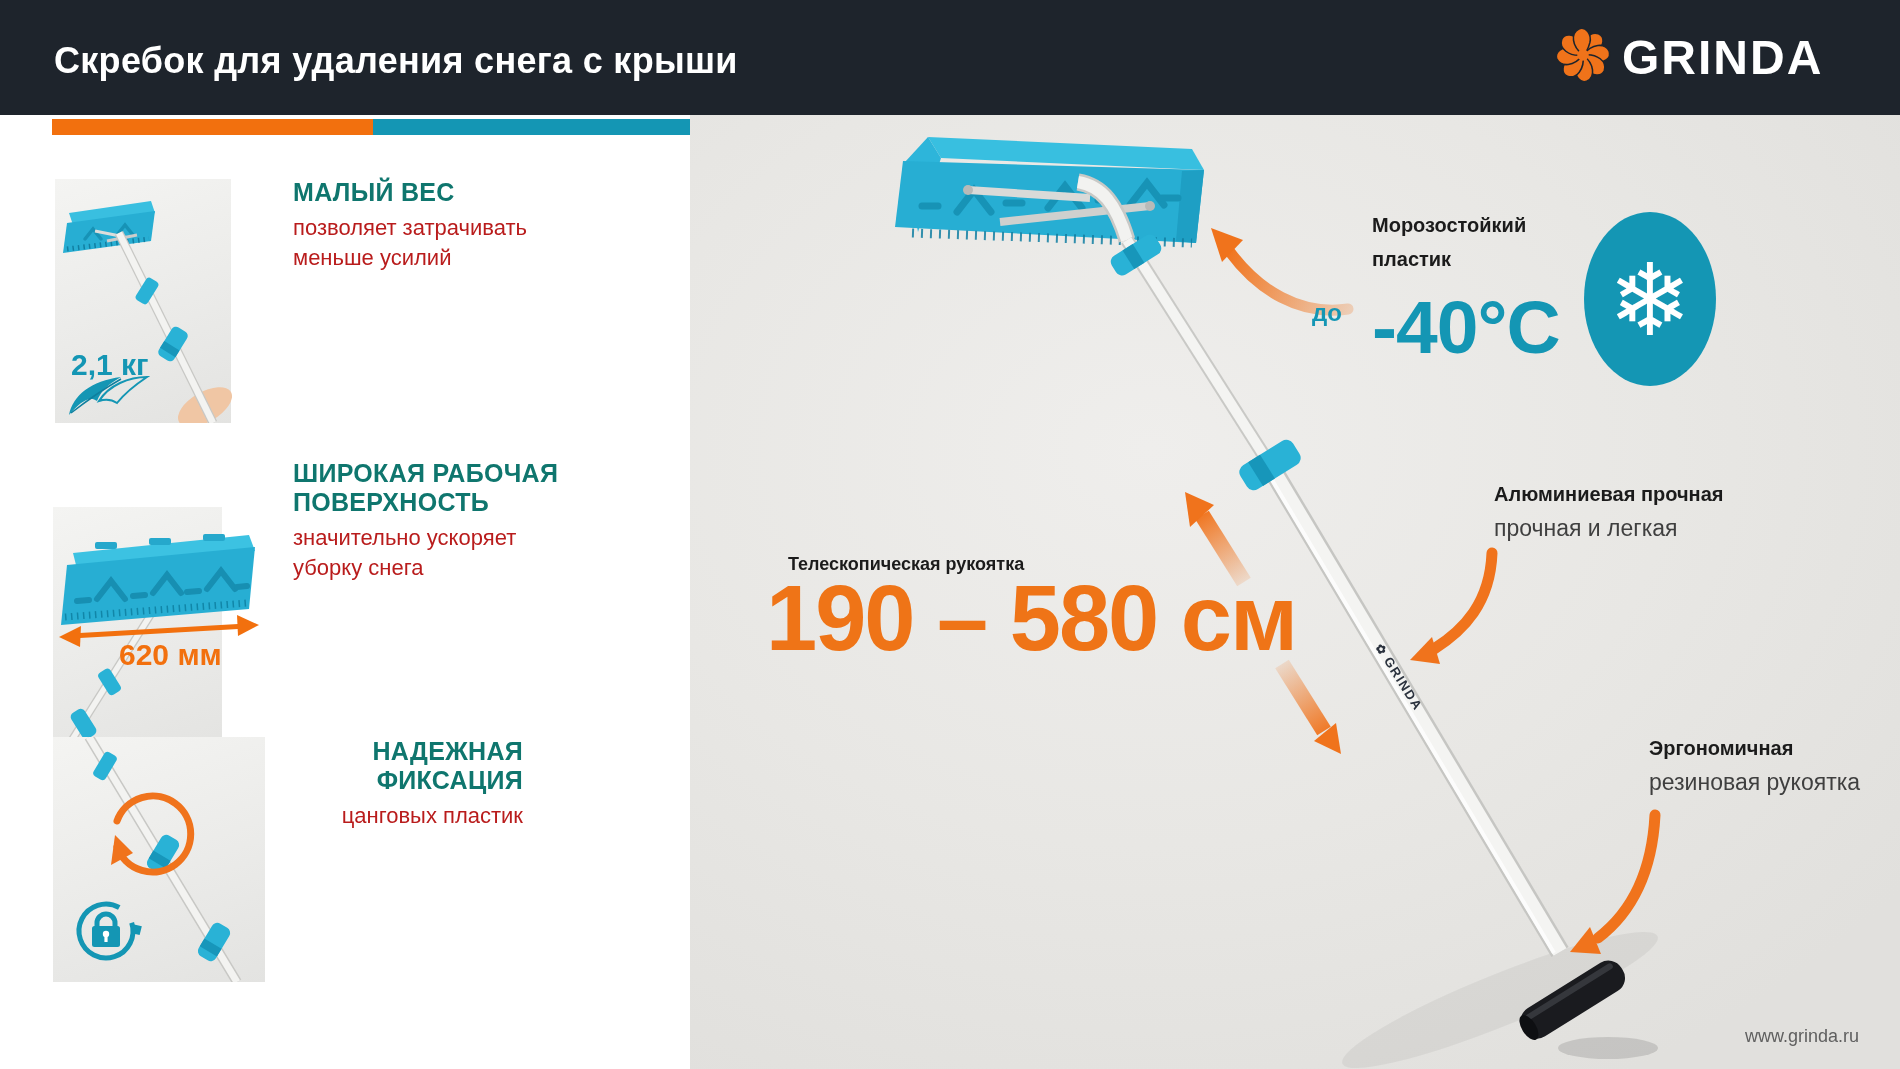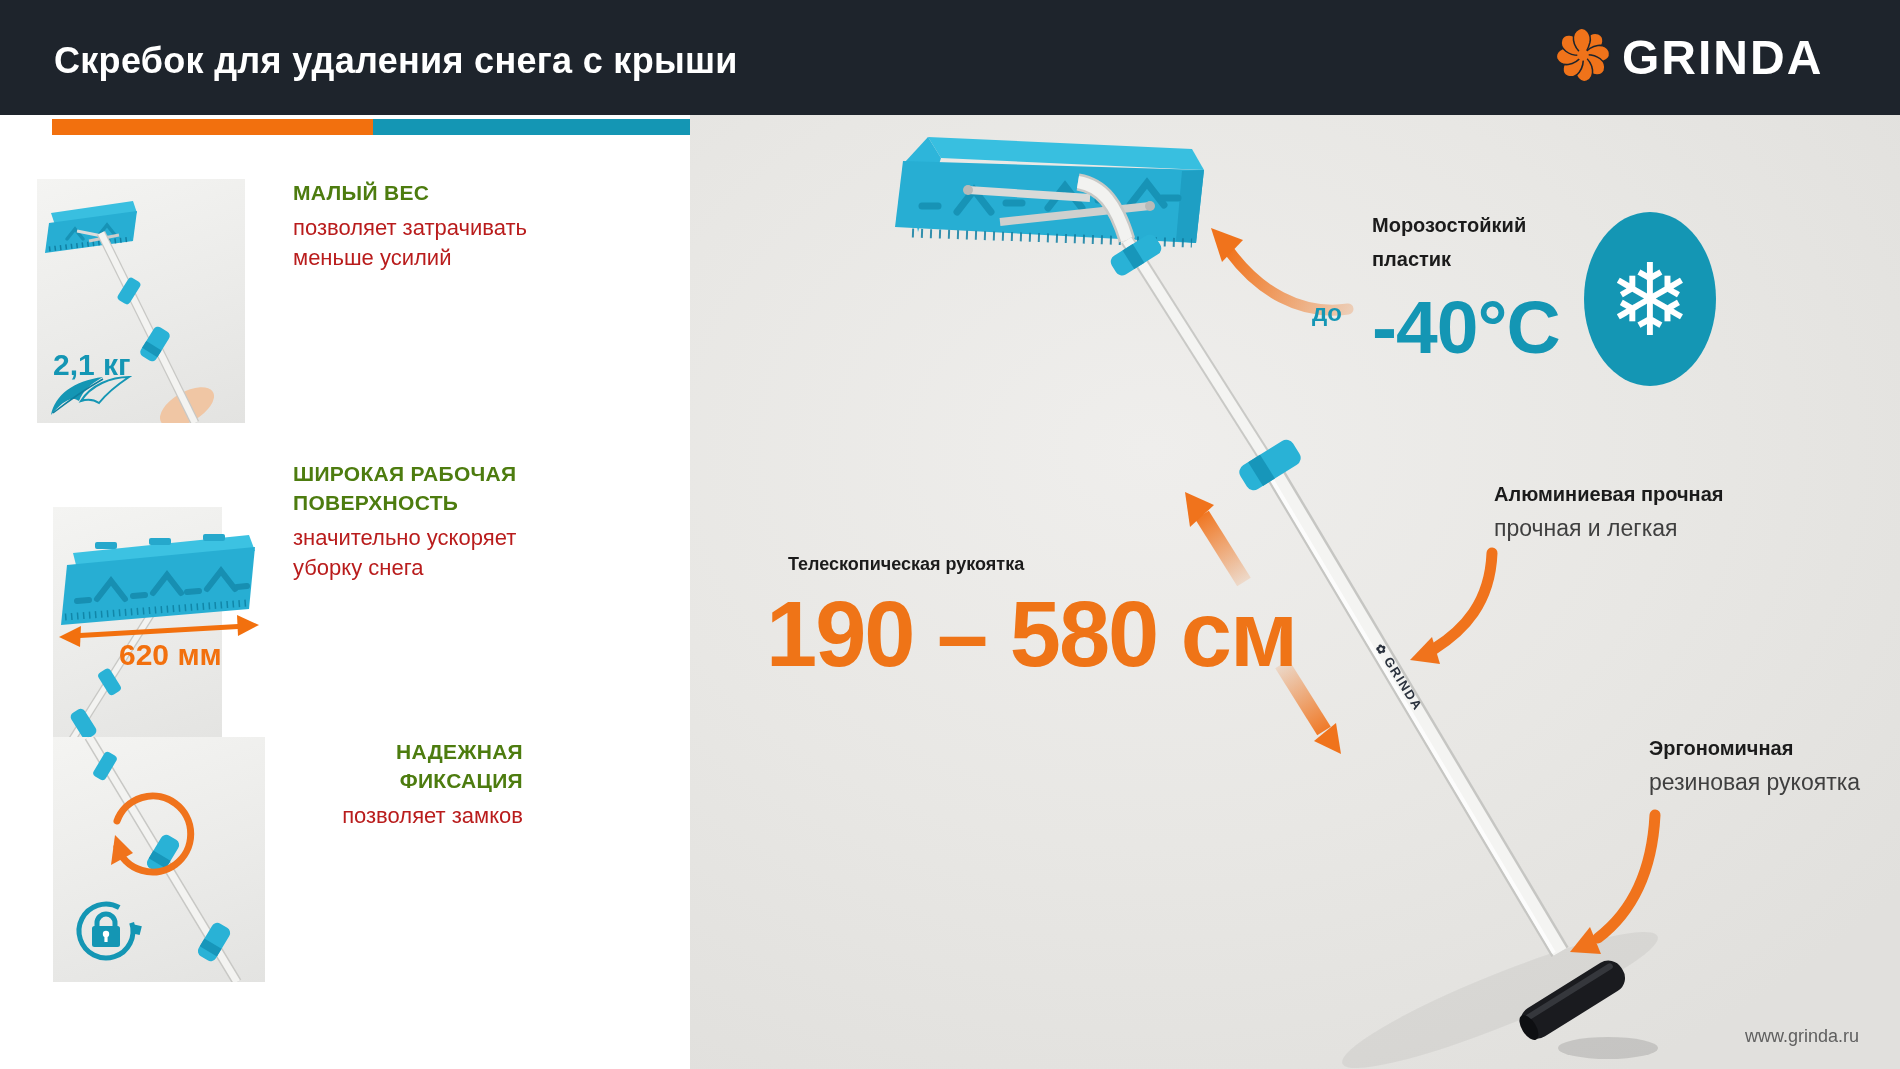--- a/index.html
+++ b/index.html
@@ -16,41 +16,41 @@
   
   #bar-orange{left:52px;top:119px;width:321px;height:16px;background:#f2700e;}
   #bar-teal{left:373px;top:119px;width:317px;height:16px;background:#1496b4;}
 
   
   #panel{left:690px;top:115px;width:1210px;height:954px;
          background:radial-gradient(ellipse 950px 720px at 38% 35%, #efeeec 0%, #e8e7e4 55%, #e1e0dd 100%);}
 
   
   .tile{background:linear-gradient(160deg,#f4f4f2 0%,#ebebe9 55%,#e3e3e1 100%);}
-  #tile-1{left:37px;top:179px;width:208px;height:244px;}
+  #tile-1{left:55px;top:179px;width:176px;height:244px;}
   #tile-2{left:53px;top:459px;width:169px;height:245px;margin-top:48px;}
   #tile-3{left:53px;top:737px;width:212px;height:245px;}
 
   .feature-text{left:293px;}
-  .feature-title{font-size:21px;line-height:29px;font-weight:bold;color:#4d7c0f;letter-spacing:.3px;}
+  .feature-title{font-size:25px;line-height:29px;font-weight:bold;color:#0f766e;letter-spacing:.3px;}
   .feature-body{font-size:22px;line-height:30px;color:#b91c1c;margin-top:6px;}
   #ftext-1{top:178px;width:300px;}
   #ftext-2{top:459px;width:310px;}
   #ftext-3{top:737px;width:230px;text-align:right;}
   #ftext-1 .feature-body{max-width:250px;}
   #ftext-2 .feature-body{max-width:245px;}
 
   
   .callout-title{font-size:20px;font-weight:bold;color:#1b1b1b;line-height:34px;}
   .callout-body{font-size:23px;color:#3f3f3f;line-height:30px;margin-top:2px;}
   #frost-title{left:1372px;top:208px;width:235px;}
   #frost-prefix{left:1312px;top:299px;font-size:24px;font-weight:bold;color:#1496b4;}
   #frost-value{left:1372px;top:290px;font-size:75px;line-height:75px;font-weight:bold;color:#1496b4;letter-spacing:-1px;}
   #telescopic-label{left:788px;top:554px;font-size:18px;font-weight:bold;color:#1b1b1b;}
-  #telescopic-value{left:766px;top:572px;font-size:92px;line-height:92px;font-weight:bold;color:#ef7417;letter-spacing:-2px;margin-top:16px;}
+  #telescopic-value{left:766px;top:572px;font-size:92px;line-height:92px;font-weight:bold;color:#ef7417;letter-spacing:-2px;}
   #aluminum-callout{left:1494px;top:477px;width:330px;}
   #ergonomic-callout{left:1649px;top:731px;width:300px;}
   #website{left:1745px;top:1026px;font-size:18px;color:#5f5f5f;}
 </style>
 </head>
 <body>
 
 <div id="canvas">
 
   <div class="abs" id="header"></div>
@@ -301,16 +301,16 @@
   <div class="abs feature-text" id="ftext-1">
     <div class="feature-title">МАЛЫЙ ВЕС</div>
     <div class="feature-body">позволяет затрачивать меньше усилий</div>
   </div>
   <div class="abs feature-text" id="ftext-2">
     <div class="feature-title">ШИРОКАЯ РАБОЧАЯ ПОВЕРХНОСТЬ</div>
     <div class="feature-body">значительно ускоряет уборку снега</div>
   </div>
   <div class="abs feature-text" id="ftext-3">
     <div class="feature-title">НАДЕЖНАЯ ФИКСАЦИЯ</div>
-    <div class="feature-body">позволяет замков</div>
+    <div class="feature-body">цанговых пластик</div>
   </div>
 
 </div>
 
 </body></html>

